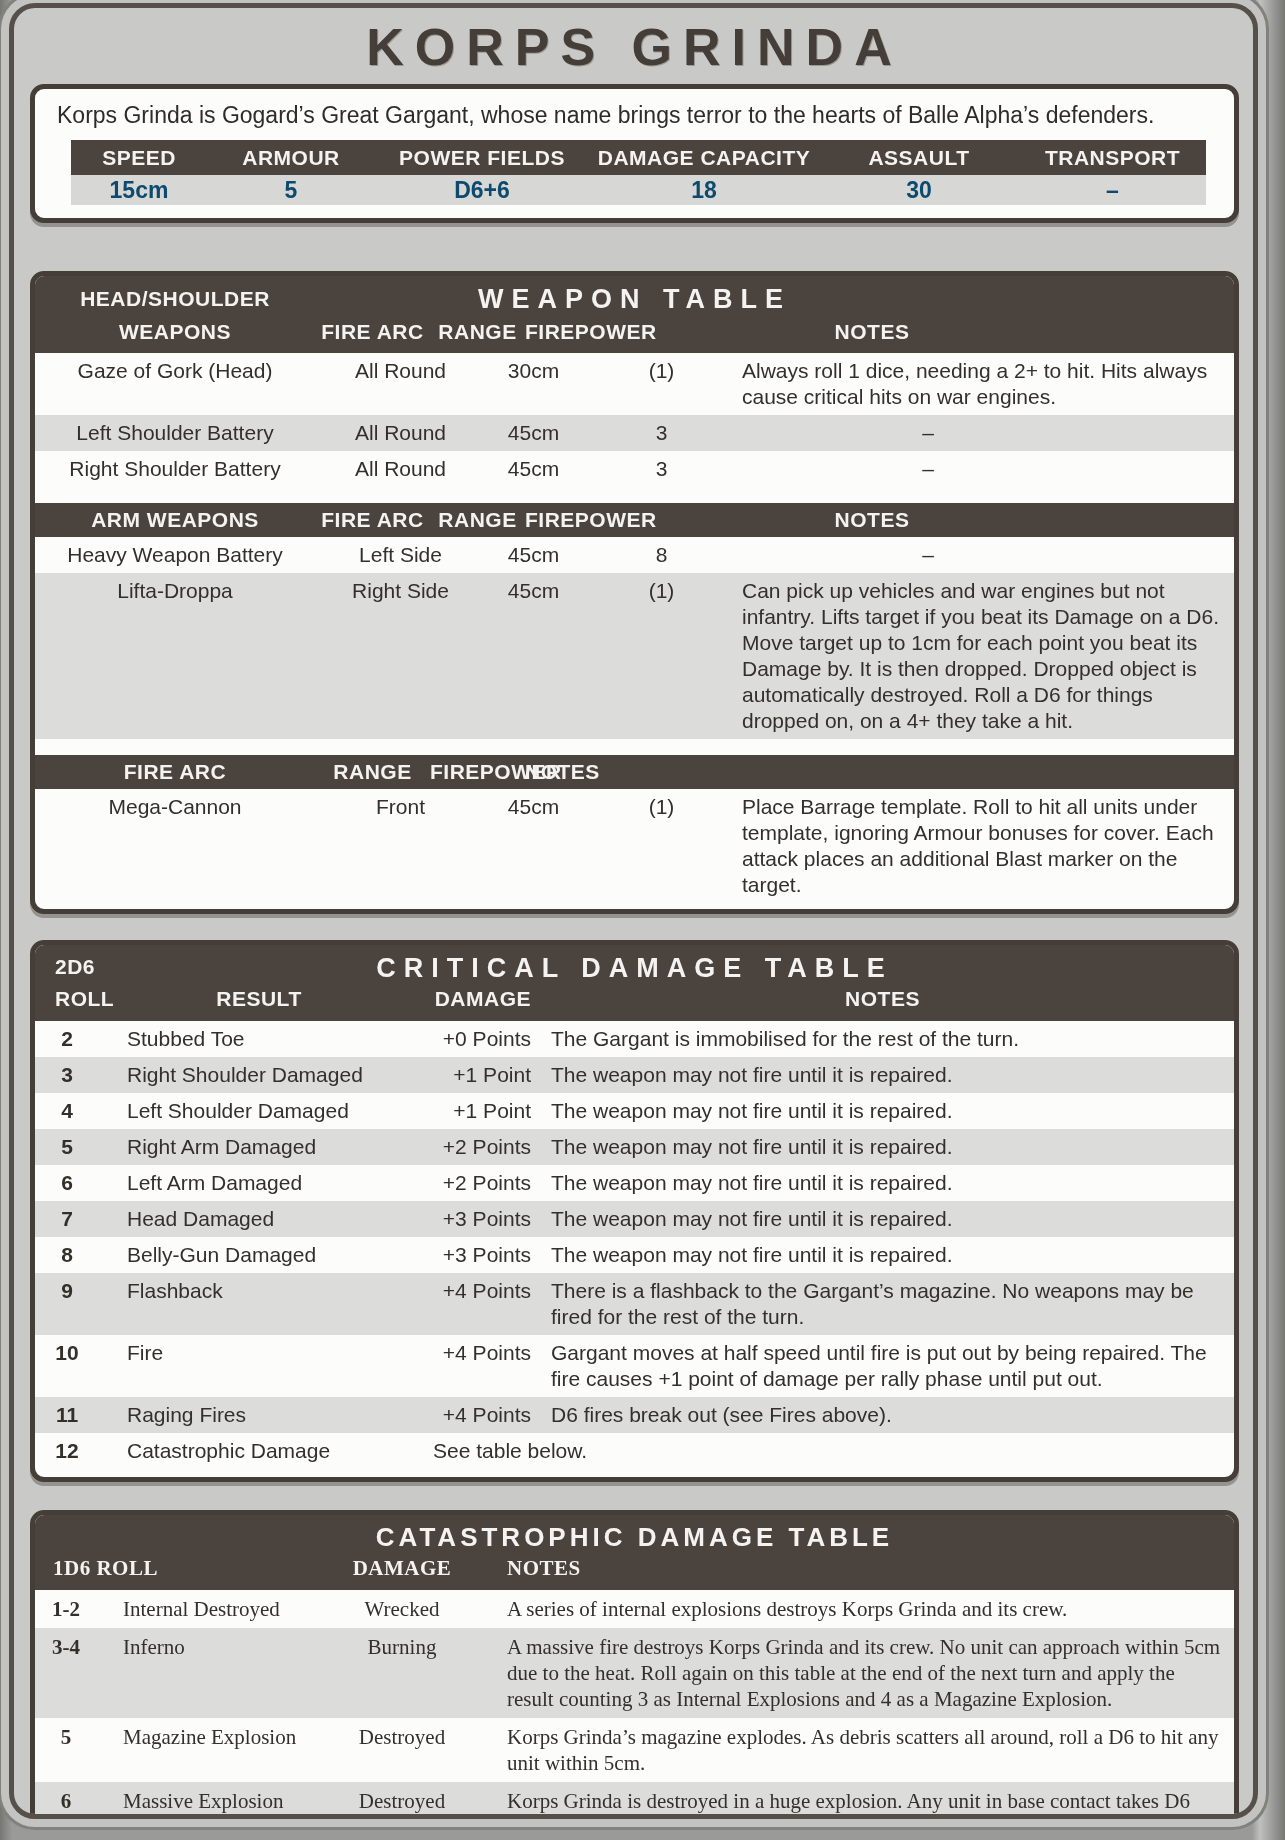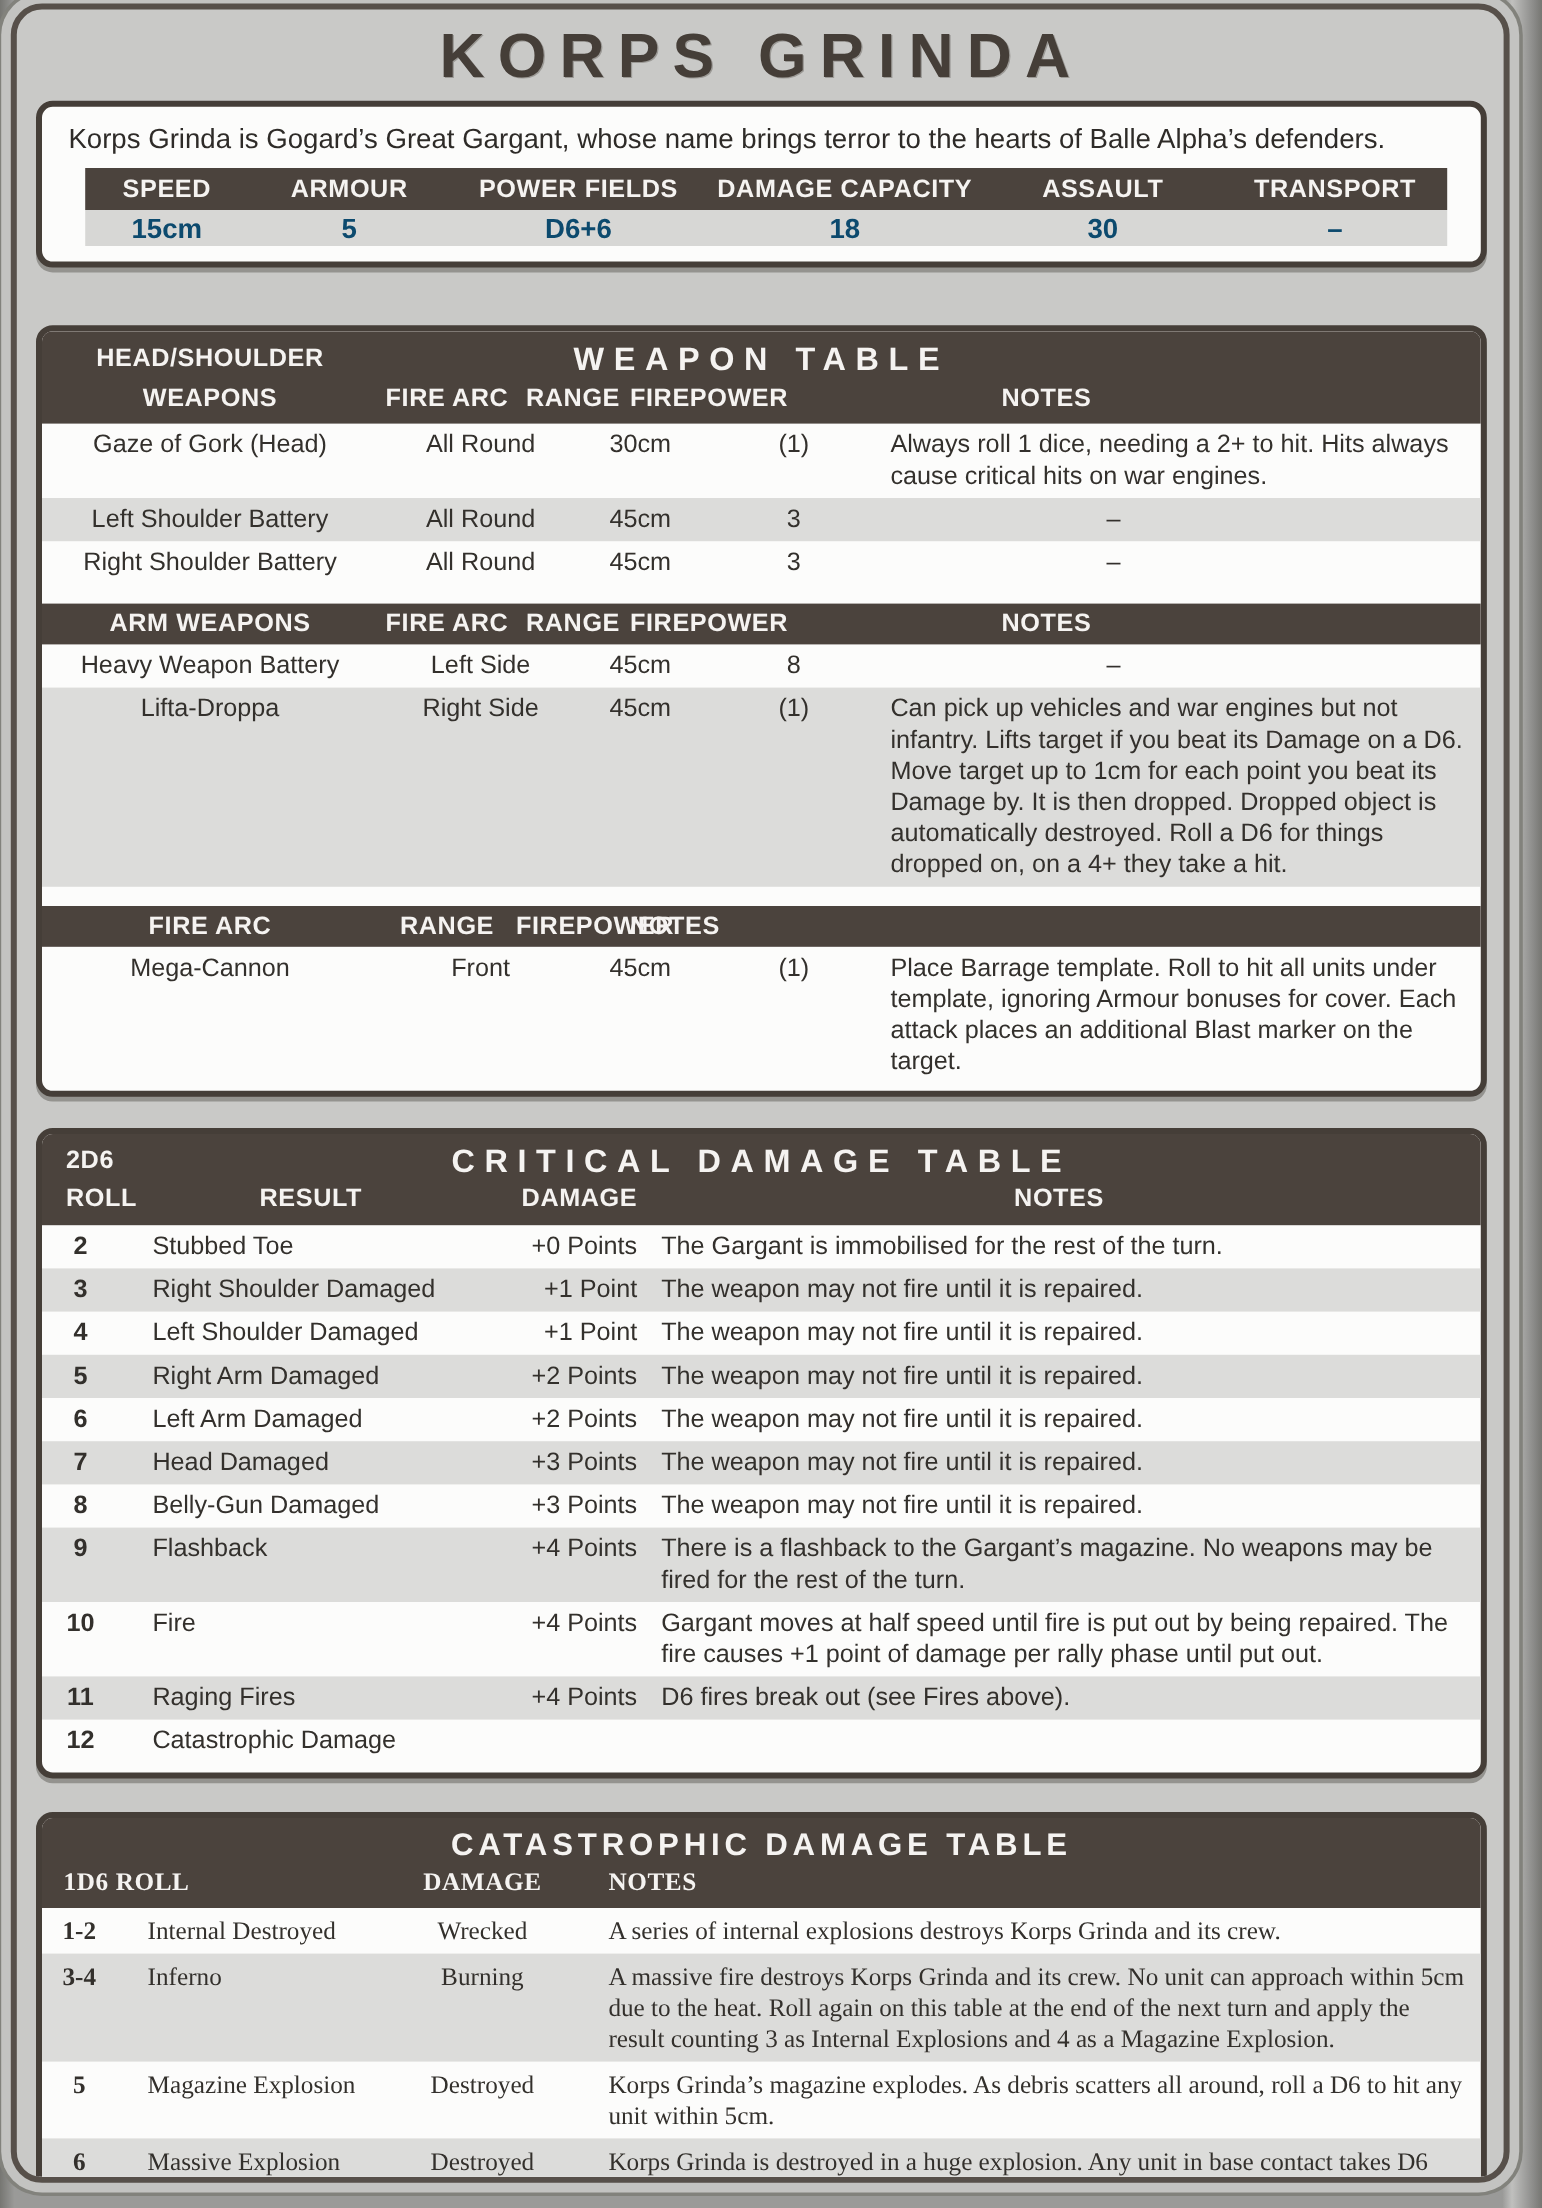--- a/index.html
+++ b/index.html
@@ -262,20 +262,21 @@
     </div>
     <div class="cgrid crow shade">
       <span class="c-roll">11</span>
       <span class="c-result">Raging Fires</span>
       <span class="c-damage">+4 Points</span>
       <span class="c-notes">D6 fires break out (see Fires above).</span>
     </div>
     <div class="cgrid crow">
       <span class="c-roll">12</span>
       <span class="c-result">Catastrophic Damage</span>
+      <span class="c-span">See table below.</span>
     </div>
   </div>
 
   <div class="panel cat-panel">
     <div class="band kband">
       <div class="l1">CATASTROPHIC DAMAGE TABLE</div>
       <div class="kgrid bline l2">
         <span class="k-roll-h">1D6 ROLL</span>
         <span class="k-damage">DAMAGE</span>
         <span class="k-notes-h">NOTES</span>

